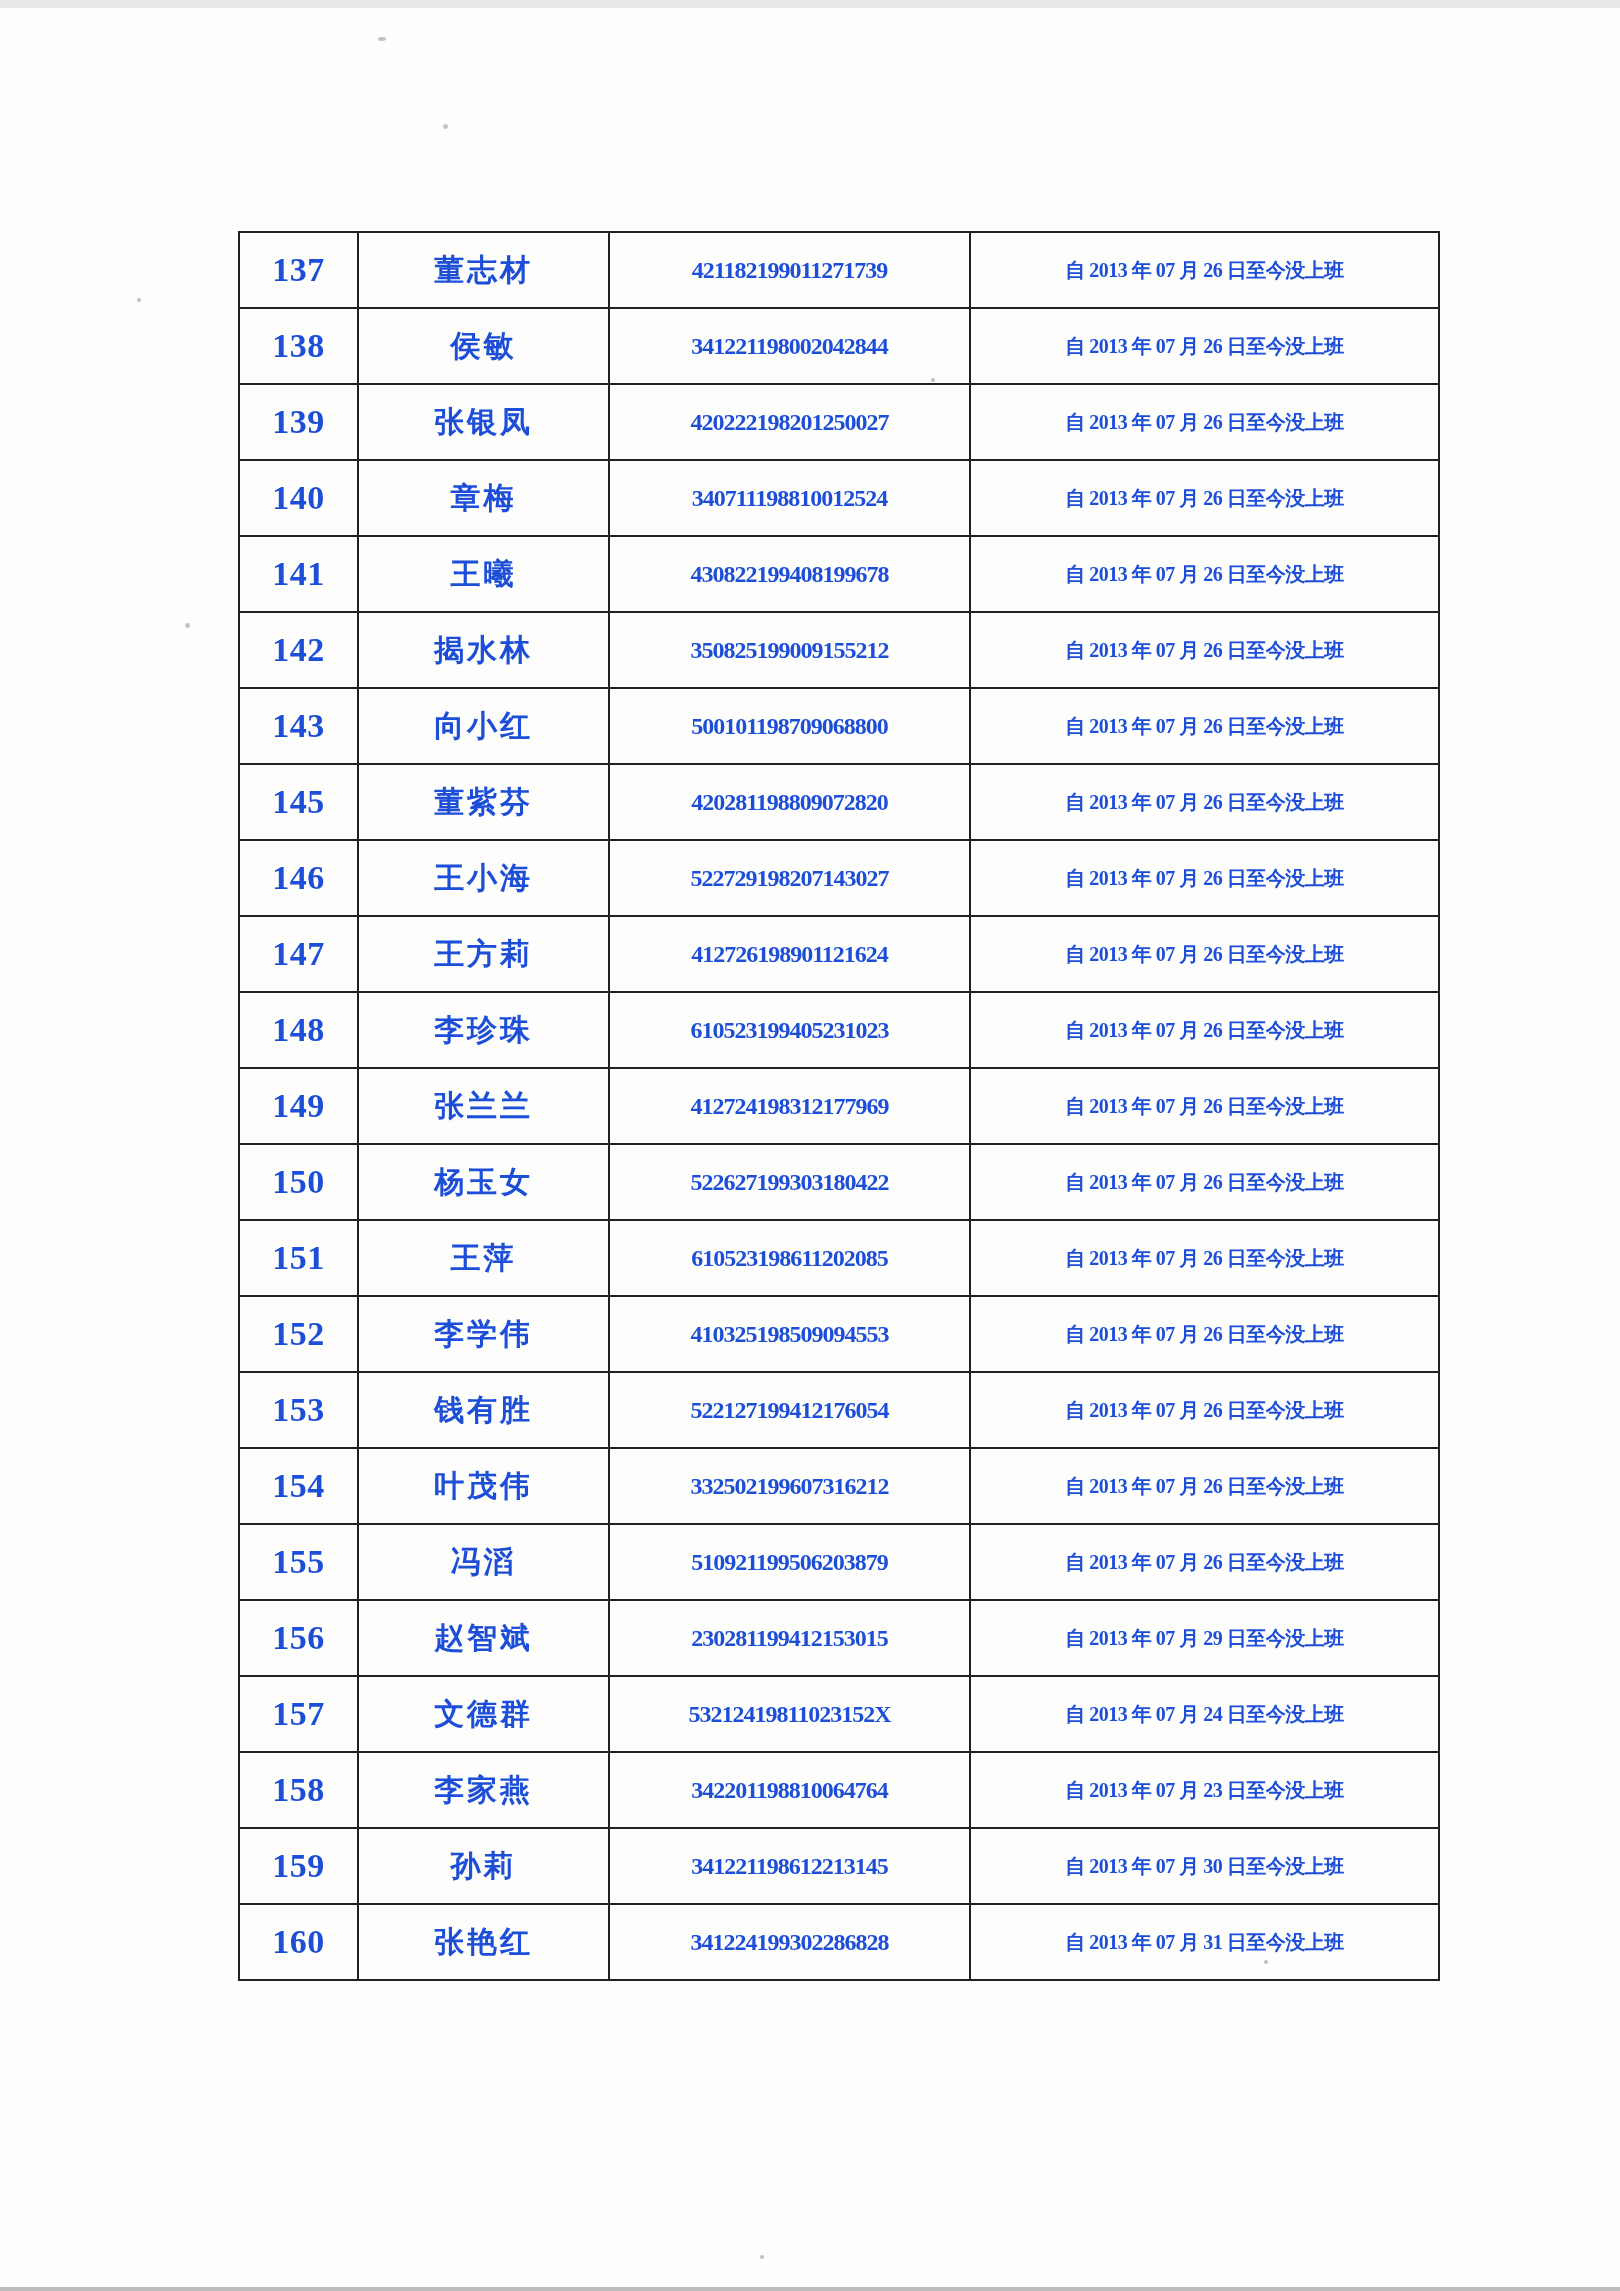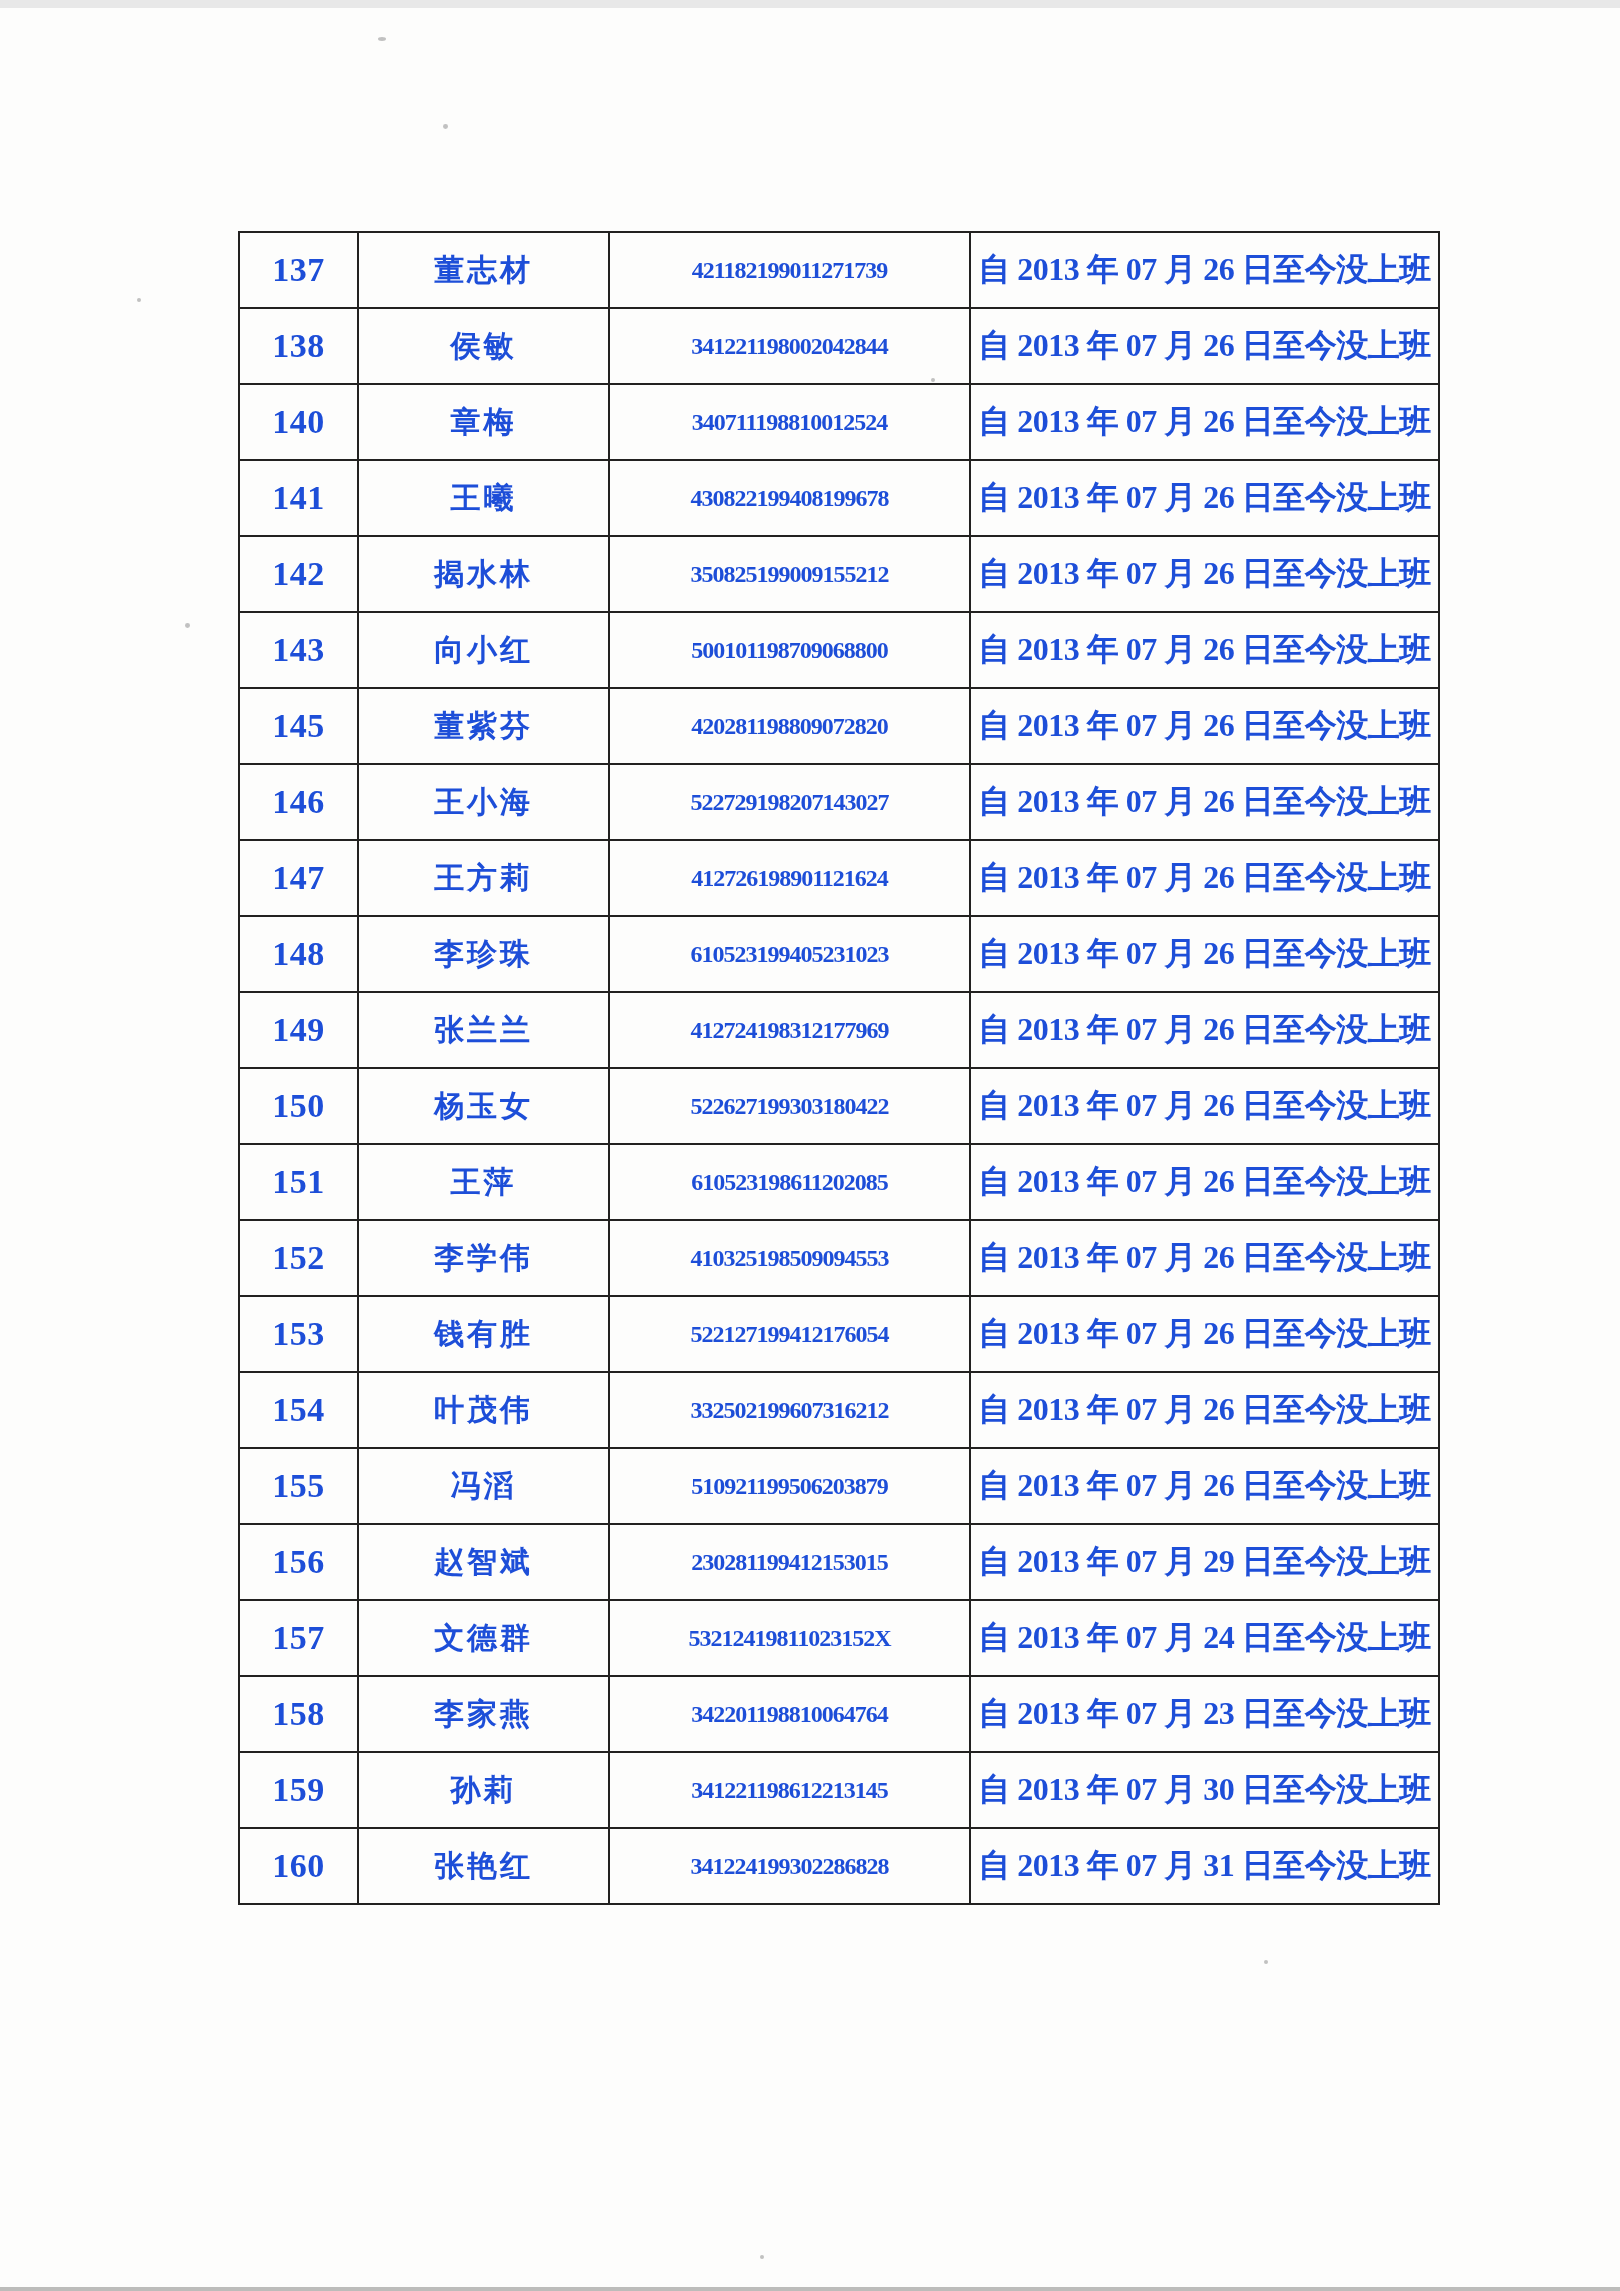--- a/index.html
+++ b/index.html
@@ -48,21 +48,21 @@
   }
   td.c-name {
     font-size: 30px;
     letter-spacing: 2.9px;
   }
   td.c-id {
     font-size: 24px;
     letter-spacing: -1px;
   }
   td.c-status {
-    font-size: 32px;
+    font-size: 20px;
     letter-spacing: -0.5px;
   }
 
   
   .speck {
     position: absolute;
     background: #8f8f8f;
     border-radius: 50%;
     opacity: 0.55;
   }
@@ -95,20 +95,26 @@
         <td class="c-id">421182199011271739</td>
         <td class="c-status">自 2013 年 07 月 26 日至今没上班</td>
       </tr>
       <tr>
         <td class="c-no">138</td>
         <td class="c-name">侯敏</td>
         <td class="c-id">341221198002042844</td>
         <td class="c-status">自 2013 年 07 月 26 日至今没上班</td>
       </tr>
       <tr>
+        <td class="c-no">139</td>
+        <td class="c-name">张银凤</td>
+        <td class="c-id">420222198201250027</td>
+        <td class="c-status">自 2013 年 07 月 26 日至今没上班</td>
+      </tr>
+      <tr>
         <td class="c-no">140</td>
         <td class="c-name">章梅</td>
         <td class="c-id">340711198810012524</td>
         <td class="c-status">自 2013 年 07 月 26 日至今没上班</td>
       </tr>
       <tr>
         <td class="c-no">141</td>
         <td class="c-name">王曦</td>
         <td class="c-id">430822199408199678</td>
         <td class="c-status">自 2013 年 07 月 26 日至今没上班</td>

